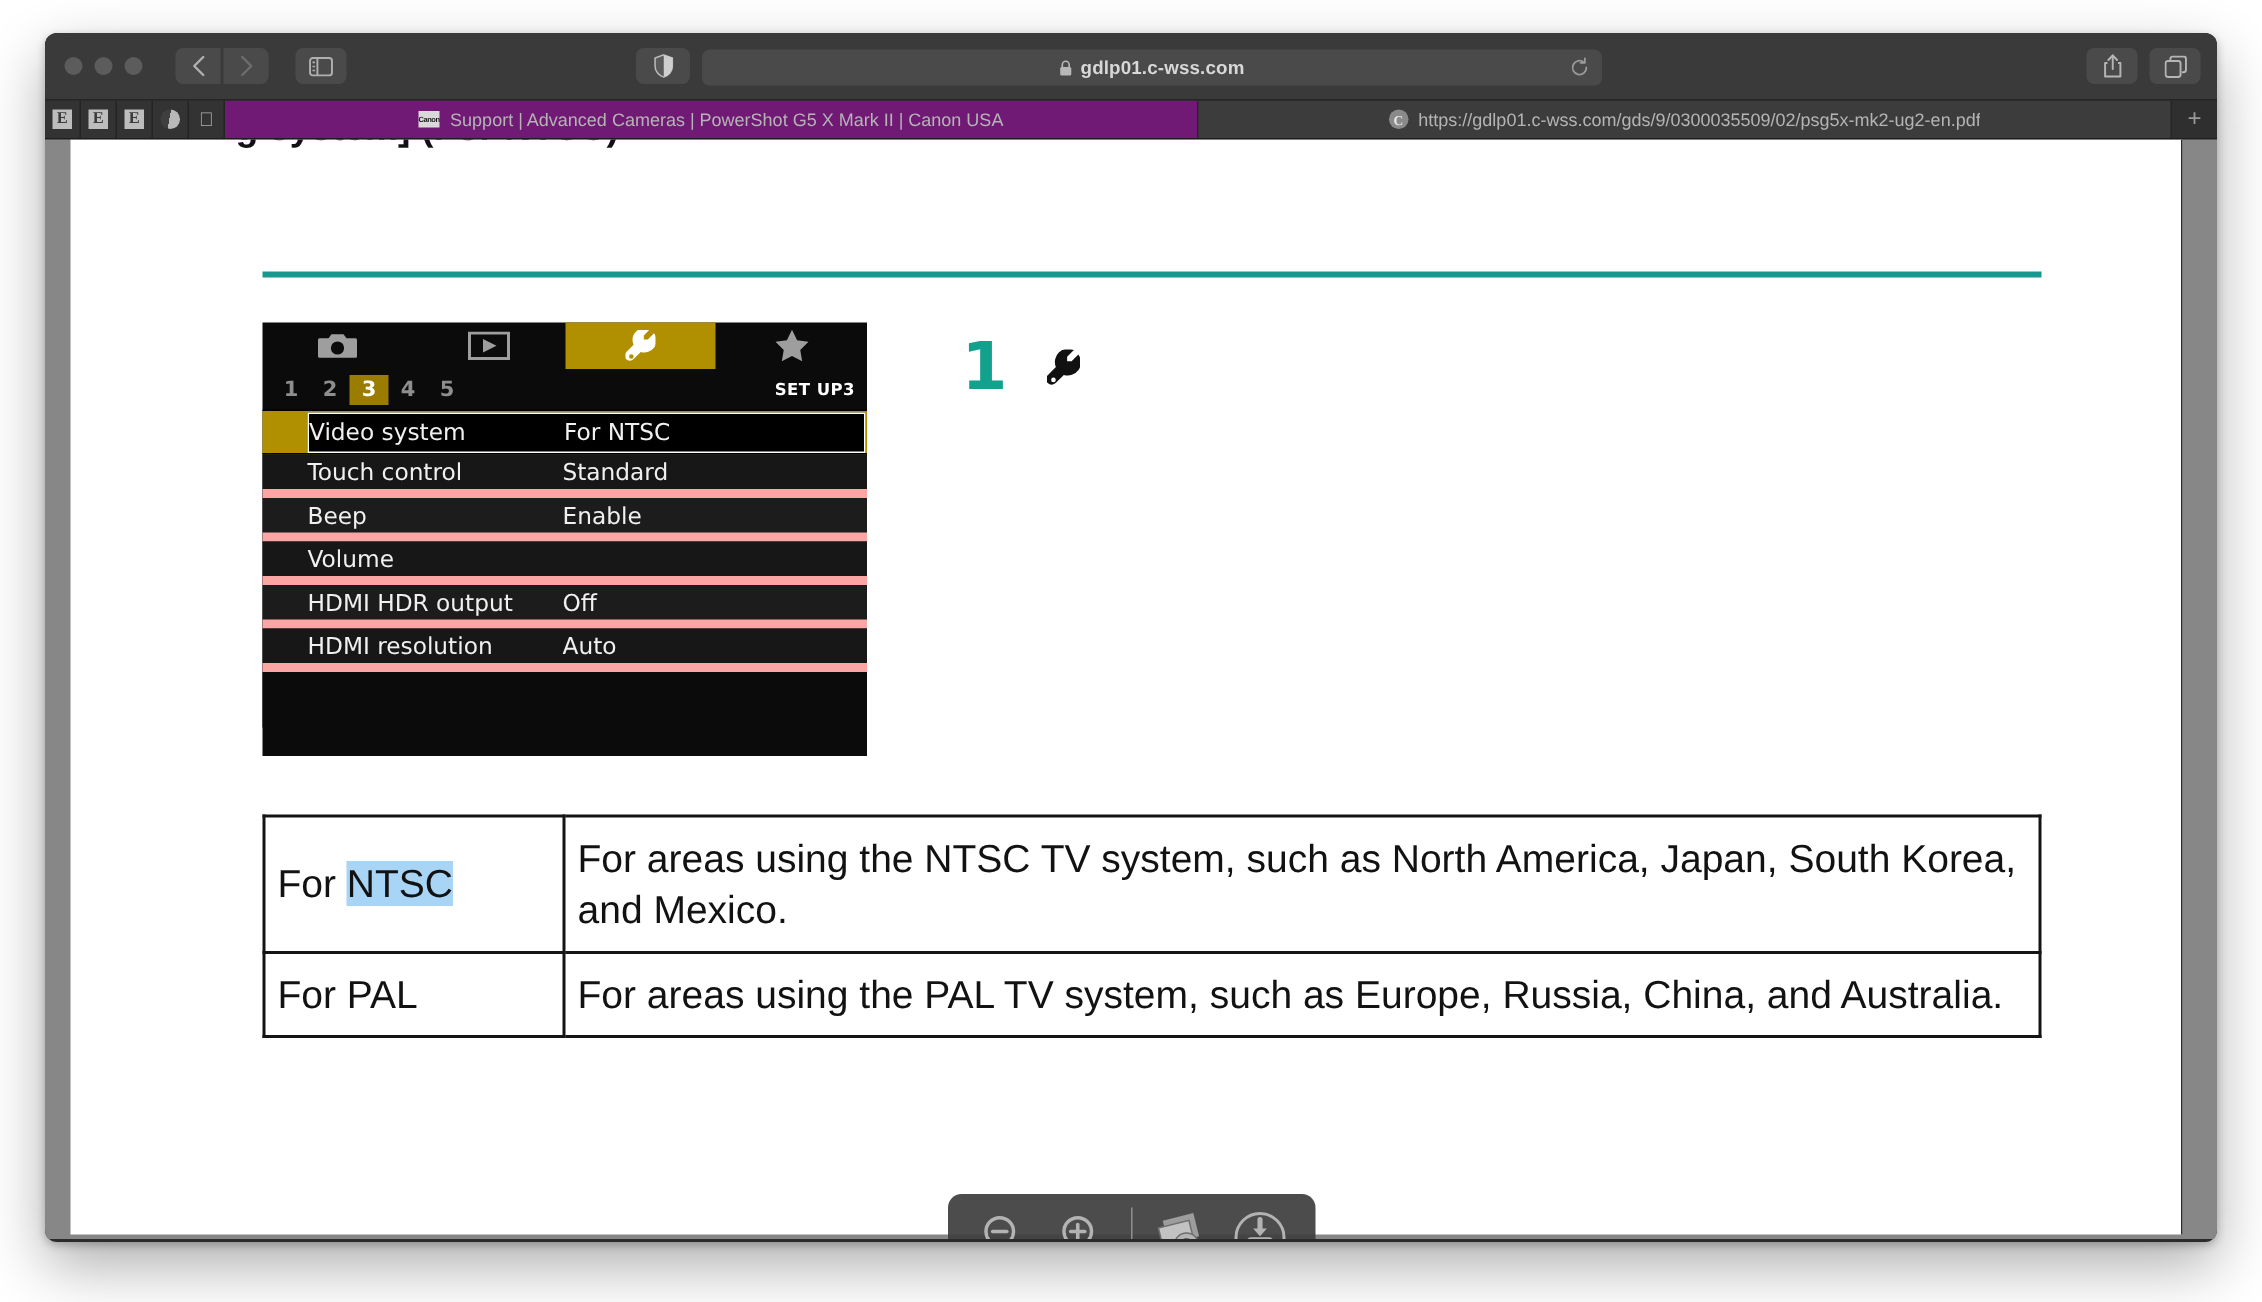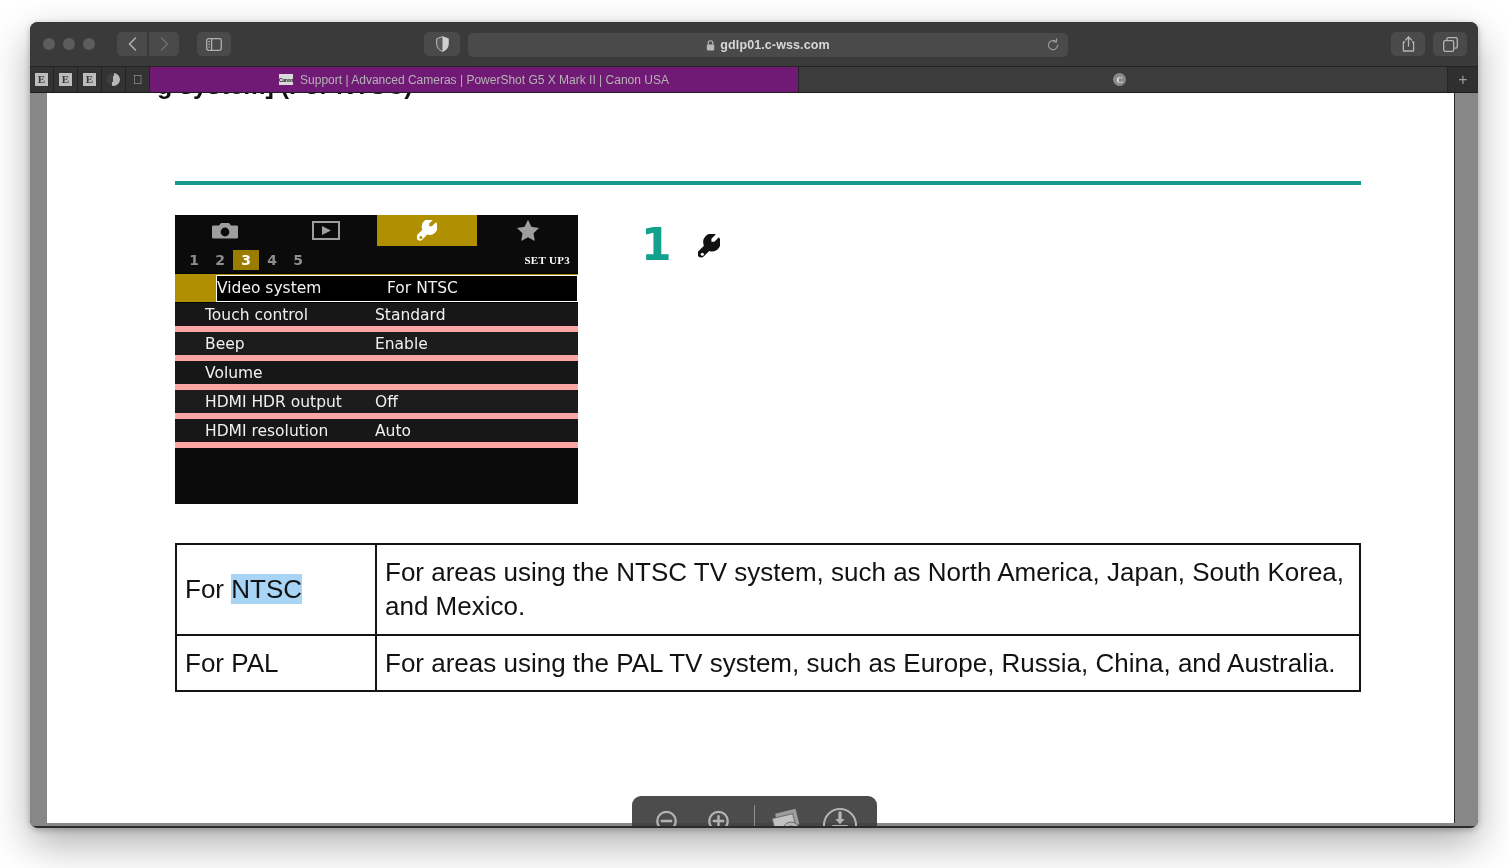--- a/index.html
+++ b/index.html
@@ -191,35 +191,34 @@
   .pnum {
     width: 26px; text-align: center;
     color: #8e8e8e; font-size: 14px; font-weight: bold;
     line-height: 20px;
   }
   .pnum.active { background: #9a7d00; color: #ffffff; }
   #setup-label {
     position: absolute; right: 8px;
     color: #ffffff; font-size: 11px; font-weight: bold;
     letter-spacing: 0.3px;
-    font-family: Liberation Serif, serif;
   }
   .mrow {
     height: 29px;
     display: flex; align-items: center;
     color: #f0f0f0; font-size: 15.5px;
     border-bottom: 6px solid #fca5a5;
     background: #1c1c1c;
     padding-left: 30px;
   }
   .mrow:nth-child(even) { background: #171717; }
   .mrow .mlabel { width: 170px; }
   .mrow.selected {
     background: #b09000;
-    padding-left: 11px;
+    padding-left: 0;
     border-bottom: 1px solid #000000;
   }
   .mrow.selected .sel-inner {
     margin-left: 30px;
     width: 372px; height: 27px;
     background: #000000;
     border: 1px solid #ffffff;
     display: flex; align-items: center;
     padding-left: 0;
   }
@@ -372,20 +371,21 @@
     <div class="pinned-tab">
       <span class="fav-apple"></span>
     </div>
 
     <div class="tab">
       <span class="tab-favicon">Canon</span>
       <span class="tab-title">Support | Advanced Cameras | PowerShot G5 X Mark II | Canon USA</span>
     </div>
     <div class="tab active">
       <span class="tab-favicon round">C</span>
+      <span class="tab-title">https://gdlp01.c-wss.com/gds/9/0300035509/02/psg5x-mk2-ug2-en.pdf</span>
     </div>
 
     <div id="new-tab-btn">
       <span>+</span>
     </div>
   </div>
 
   <div id="pdf-viewer">
     <div id="pdf-page">
 

